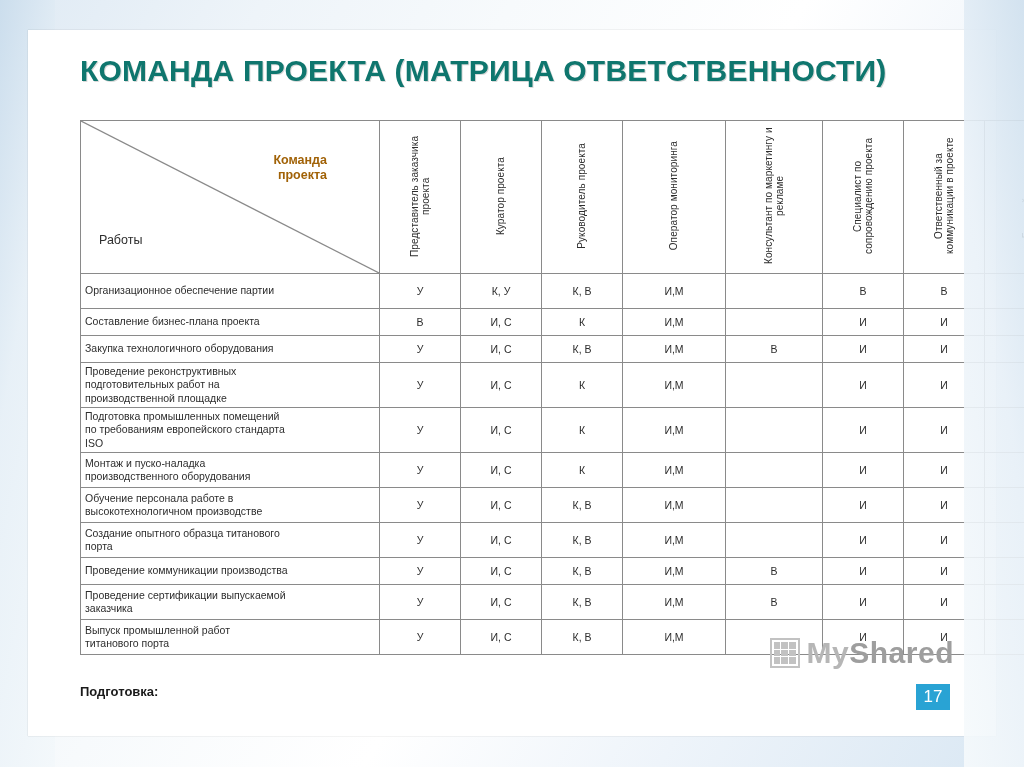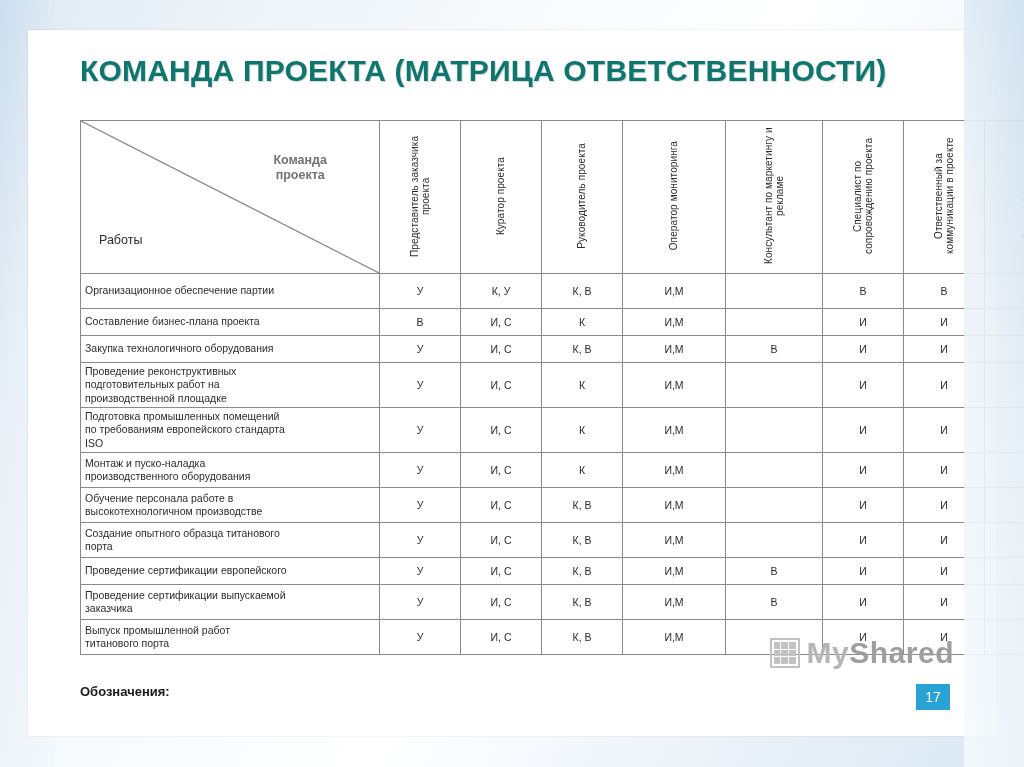--- a/index.html
+++ b/index.html
@@ -97,26 +97,26 @@
   }
   th.corner .diag {
     position: absolute;
     left: 0; top: 0;
     width: 100%; height: 100%;
   }
   th.corner .lbl-team {
     position: absolute;
     right: 52px;
     top: 32px;
-    text-align: center;
+    text-align: right;
     font-weight: bold;
     font-size: 12.5px;
     line-height: 1.2;
     white-space: pre-line;
-    color: #737373;
+    color: #a16207;
   }
   th.corner .lbl-works {
     position: absolute;
     left: 18px;
     bottom: 26px;
     font-weight: normal;
     font-size: 12.5px;
     color: #2d2d2d;
   }
   td.rowlabel {
@@ -173,21 +173,21 @@
   }
   .watermark .wm-text .accent { color: #9e9e9e; }
   .pagenum {
     position: absolute;
     right: 46px;
     bottom: 26px;
     width: 34px;
     height: 26px;
     background: #29a3d4;
     color: #ffffff;
-    font-size: 14px;
+    font-size: 17px;
     display: flex;
     align-items: center;
     justify-content: center;
   }
 </style>
 </head>
 <body>
 
 <div class="slide">
   <div class="sheet">
@@ -305,21 +305,21 @@
           <td class="cell">У</td>
           <td class="cell">И, С</td>
           <td class="cell">К, В</td>
           <td class="cell">И,М</td>
           <td class="cell"></td>
           <td class="cell">И</td>
           <td class="cell">И</td>
           <td class="cell"></td>
         </tr>
         <tr>
-          <td class="rowlabel">Проведение сертификации европейского</td>
+          <td class="rowlabel">Проведение коммуникации производства</td>
           <td class="cell">У</td>
           <td class="cell">И, С</td>
           <td class="cell">К, В</td>
           <td class="cell">И,М</td>
           <td class="cell">В</td>
           <td class="cell">И</td>
           <td class="cell">И</td>
           <td class="cell"></td>
         </tr>
         <tr class="r-mid">
@@ -358,19 +358,19 @@
           <i></i>
           <i></i>
           <i></i>
           <i></i>
           <i></i>
       </span>
       <span class="wm-text"><span>My</span><span class="accent">Shared</span></span>
     </div>
 
     <div class="legend">
-      <div class="ltitle"><span>Обозначения</span>:</div>
+      <div class="ltitle"><span>Подготовка</span>:</div>
     </div>
 
     <div class="pagenum">17</div>
 
   </div>
 </div>
 
 </body></html>

